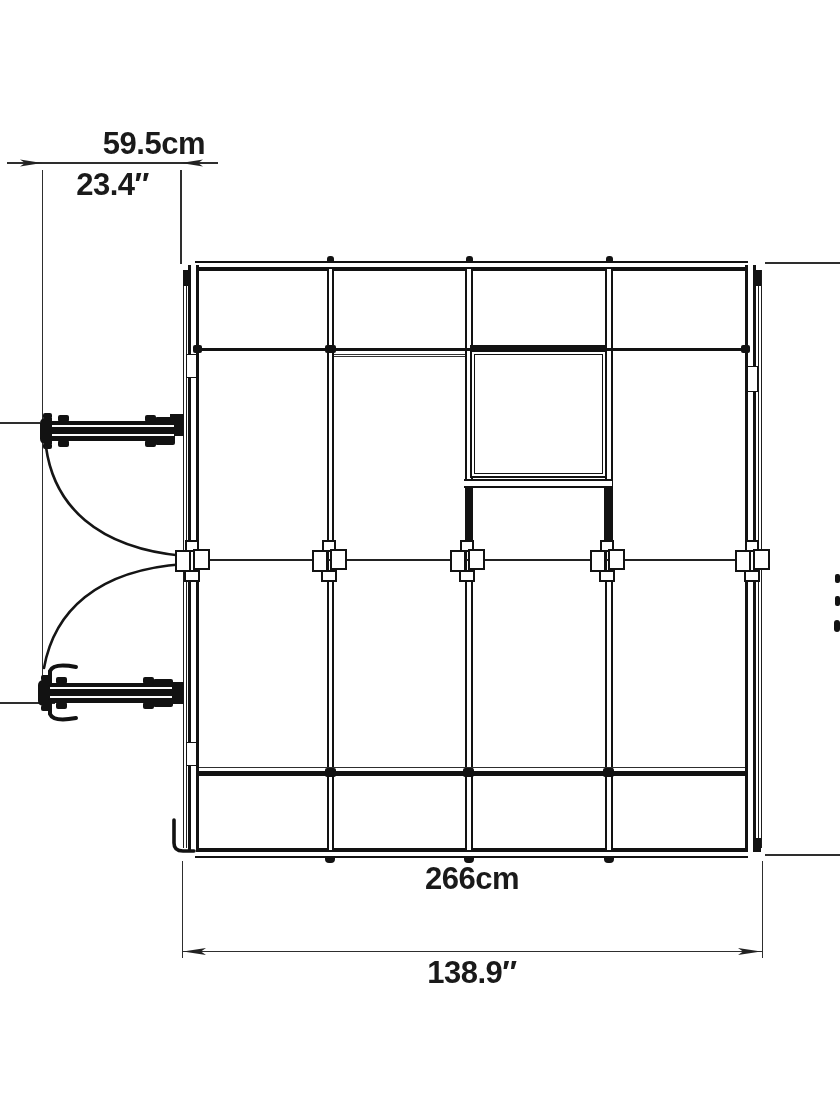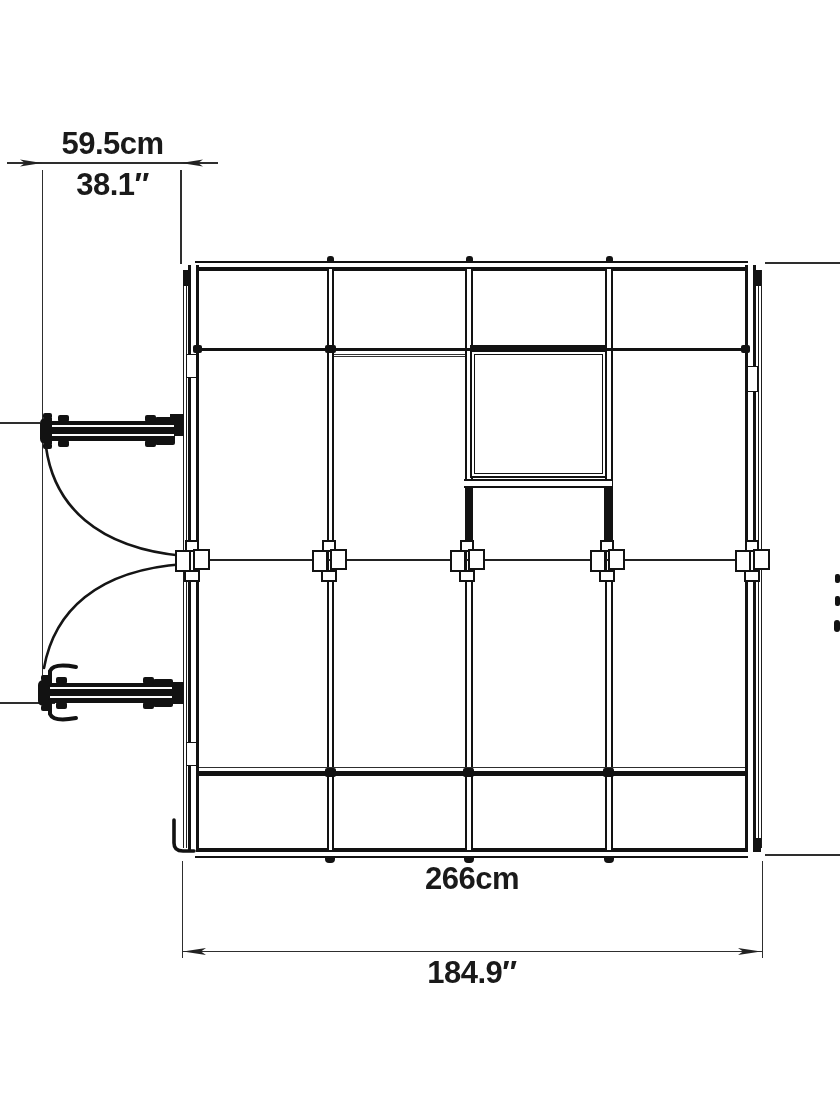--- a/index.html
+++ b/index.html
@@ -35,24 +35,24 @@
   <div class="line z1" style="left:181.5px;top:861px;width:1.7px;height:97px;"></div>
   <div class="line z1" style="left:761.5px;top:861px;width:1.7px;height:97px;"></div>
   <div class="line z1" style="left:182px;top:950.5px;width:580px;height:1.9px;"></div>
   <div class="line z1" style="left:765px;top:262px;width:75px;height:1.7px;"></div>
   <div class="line z1" style="left:765px;top:854px;width:75px;height:1.7px;"></div>
 
   <div class="dark z1" style="left:835px;top:574px;width:5px;height:9px;border-radius:2px;"></div>
   <div class="dark z1" style="left:835px;top:596px;width:5px;height:10px;border-radius:2px;"></div>
   <div class="dark z1" style="left:834px;top:620px;width:6px;height:12px;border-radius:3px;"></div>
 
-  <div class="dim-label z7" style="left:20px;top:128px;width:185px;">59.5cm</div>
-  <div class="dim-label z7" style="left:20px;top:169px;width:185px;">38.1″</div>
+  <div class="dim-label z7" style="left:20px;top:128px;width:185px;text-align:right;">59.5cm</div>
+  <div class="dim-label z7" style="left:20px;top:169px;width:185px;">23.4″</div>
   <div class="dim-label z7" style="left:382px;top:863px;width:180px;">266cm</div>
-  <div class="dim-label z7" style="left:382px;top:957px;width:180px;">184.9″</div>
+  <div class="dim-label z7" style="left:382px;top:957px;width:180px;">138.9″</div>
 
   <div class="abs z2" style="left:195px;top:261px;width:553px;height:10px;background:#fff;border-top:2.8px solid #121212;border-bottom:4.6px solid #121212;box-sizing:border-box;"></div>
   <div class="abs z2" style="left:195px;top:848px;width:553px;height:10px;background:#fff;border-top:4.6px solid #121212;border-bottom:2.8px solid #121212;box-sizing:border-box;"></div>
   <div class="abs z2" style="left:188px;top:265px;width:11px;height:587px;background:#fff;border-left:3px solid #121212;border-right:3.5px solid #121212;box-sizing:border-box;"></div>
   <div class="abs z2" style="left:182.5px;top:270px;width:4px;height:578px;border-left:1.7px solid #1d1d1d;border-right:1.2px solid #1d1d1d;box-sizing:border-box;"></div>
   <div class="abs z2" style="left:745px;top:265px;width:11px;height:587px;background:#fff;border-left:3.5px solid #121212;border-right:3px solid #121212;box-sizing:border-box;"></div>
   <div class="abs z2" style="left:757.5px;top:270px;width:4px;height:578px;border-left:1.2px solid #1d1d1d;border-right:1.7px solid #1d1d1d;box-sizing:border-box;"></div>
 
   <div class="dark z3" style="left:183px;top:270px;width:5px;height:16px;"></div>
   <div class="dark z3" style="left:756px;top:270px;width:5px;height:16px;"></div>

